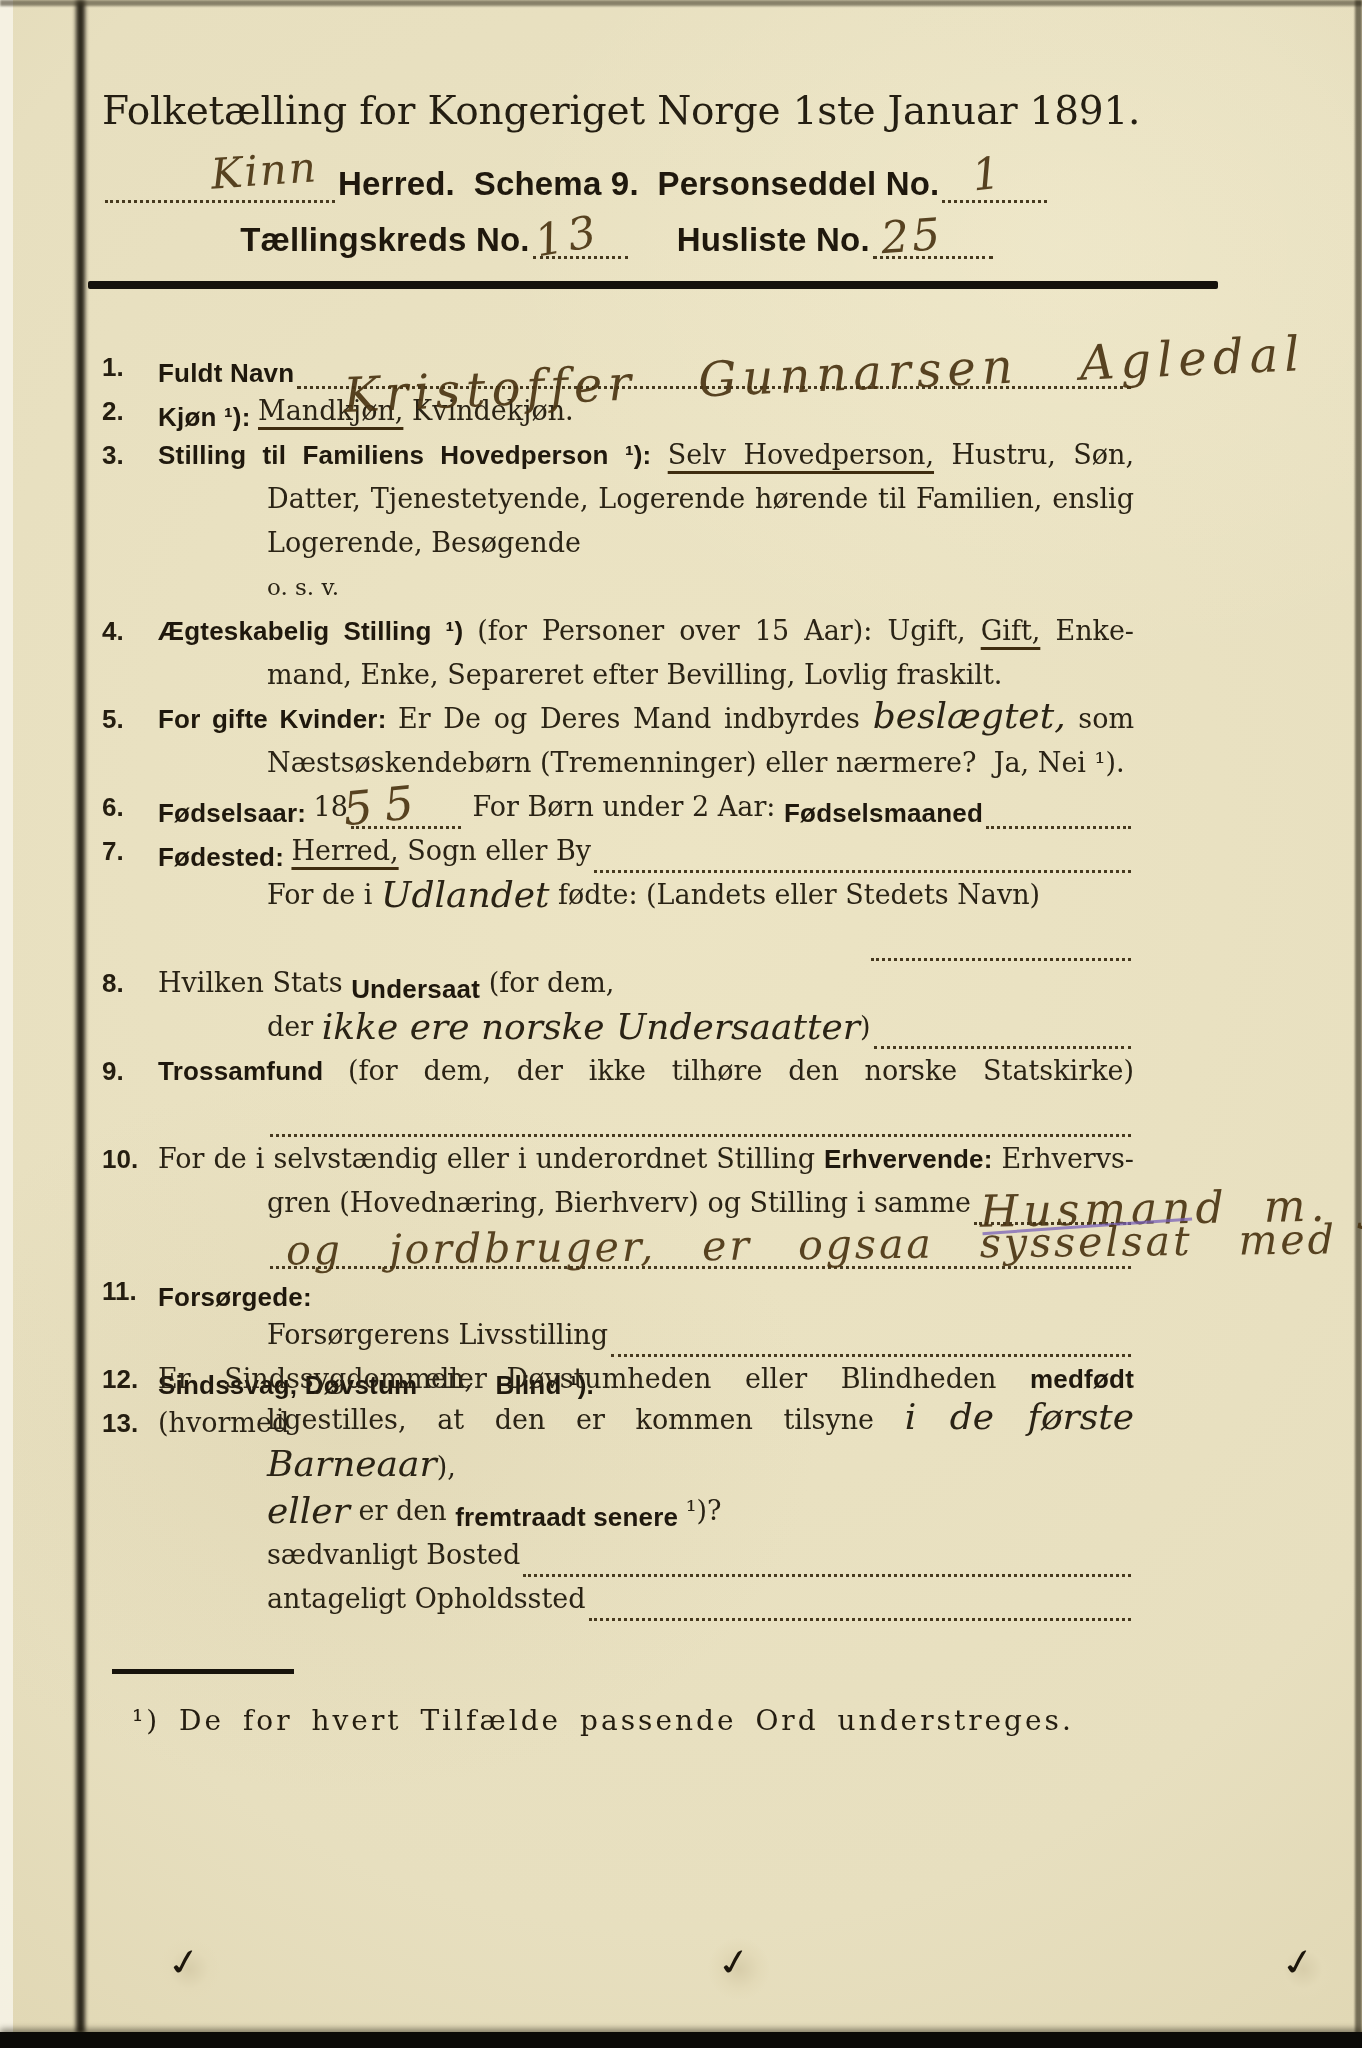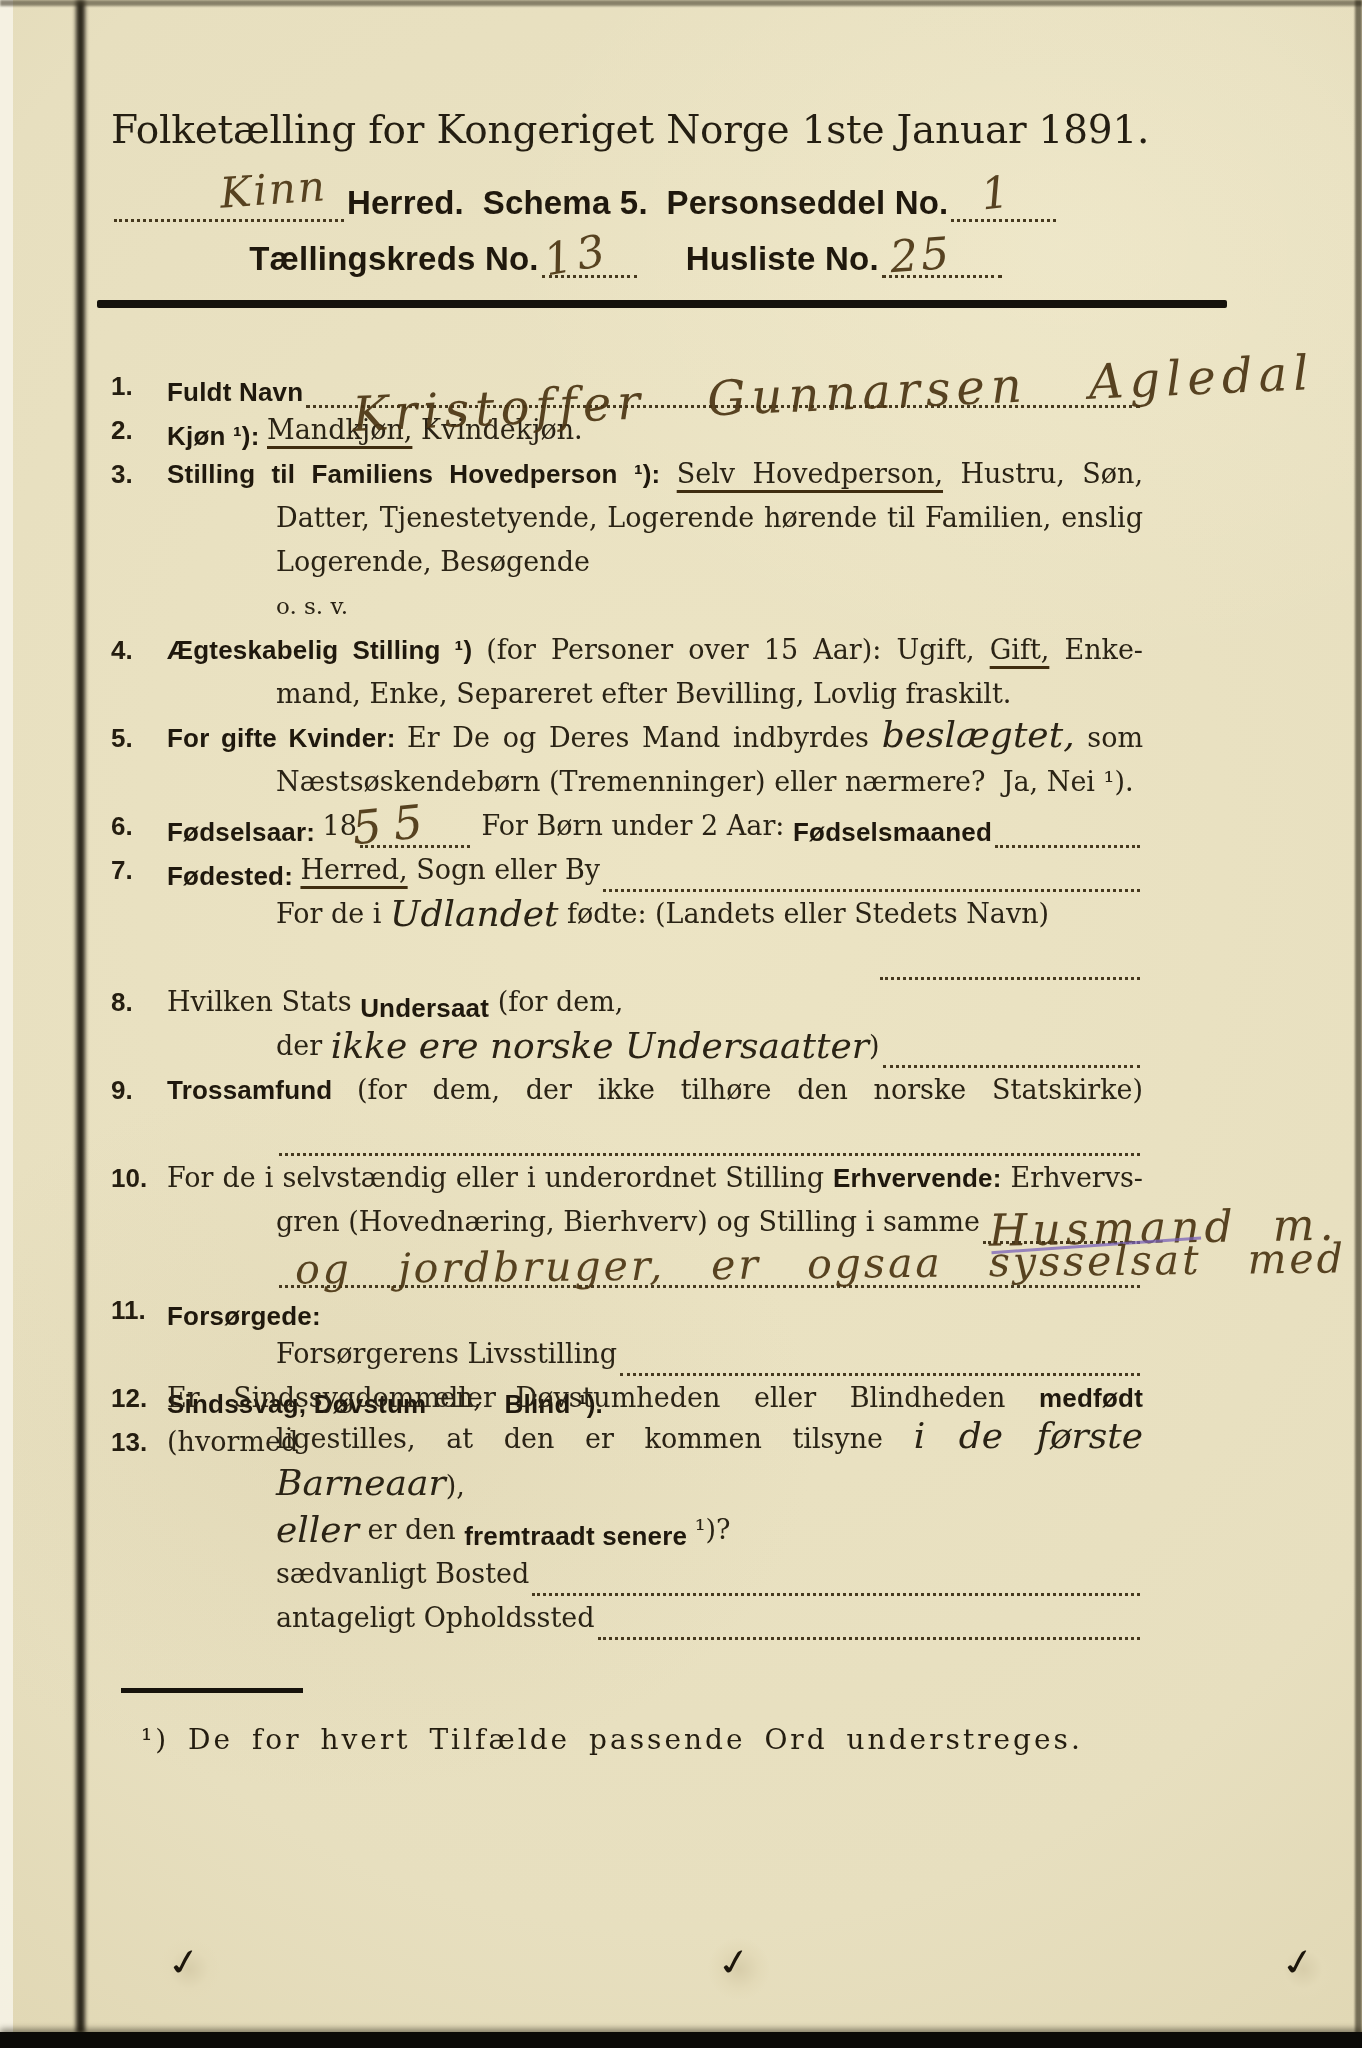--- a/index.html
+++ b/index.html
@@ -15,21 +15,21 @@
       radial-gradient(ellipse 60% 30% at 78% 12%, rgba(255,250,225,0.25), transparent 70%),
       radial-gradient(ellipse 50% 25% at 25% 70%, rgba(210,198,160,0.25), transparent 70%),
       radial-gradient(ellipse 120% 95% at 50% 42%, #ece4c4 0%, #e7dfbf 55%, #ddd3ae 85%, #d2c7a0 100%);
   }
   .white-sliver { position:absolute; left:0; top:0; bottom:0; width:13px; background:#f6f3e5; opacity:.9; }
   .fold-line { position:absolute; left:76px; top:0; bottom:14px; width:9px; background:#17130a; filter:blur(2px); opacity:.9; }
   .edge-top { position:absolute; left:0; right:0; top:0; height:6px; background:#3a3423; opacity:.55; filter:blur(1px); }
   .edge-right { position:absolute; right:0; top:0; bottom:0; width:7px; background:#2b2516; opacity:.6; filter:blur(1px); }
   .bottom-bar { position:absolute; left:0; right:0; bottom:0; height:16px; background:#0b0a07; box-shadow:0 -3px 6px rgba(30,25,12,.5); }
 
-  .content { position:absolute; left:111px; width:1032px; top:0;margin-top:19px; }
+  .content { position:absolute; left:102px; width:1032px; top:0; }
 
   .title {
     margin-top:88px; text-align:center;
     font-size:39px; color:#241e12; letter-spacing:-0.2px; white-space:nowrap;
   }
 
   .line { display:flex; align-items:flex-end; height:44px; position:relative; }
   .line .num {
     width:56px; flex:0 0 56px;
     font:700 26px "Liberation Sans", sans-serif; color:#241d10; line-height:44px;
@@ -106,21 +106,21 @@
   <div class="edge-right"></div>
 
   <div class="content">
     <div class="title">Folketælling for Kongeriget Norge 1ste Januar 1891.</div>
     <div id="header-lines">
         <div class="line header2 nonum">
           <span class="body flexrow">
             <span class="dots w230">
               <span class="hw hw-kinn">Kinn</span>
             </span>
-            <span class="seg seg-b hb">Herred.  Schema 5.  Personseddel No.</span>
+            <span class="seg seg-b hb">Herred.  Schema 9.  Personseddel No.</span>
             <span class="dots w105">
               <span class="hw hw-no1">1</span>
             </span>
           </span>
         </div>
         <div class="line header3 nonum">
           <span class="body flexrow">
             <span class="seg seg-b hb">Tællingskreds No.</span>
             <span class="dots w95">
               <span class="hw hw-13">13</span>

